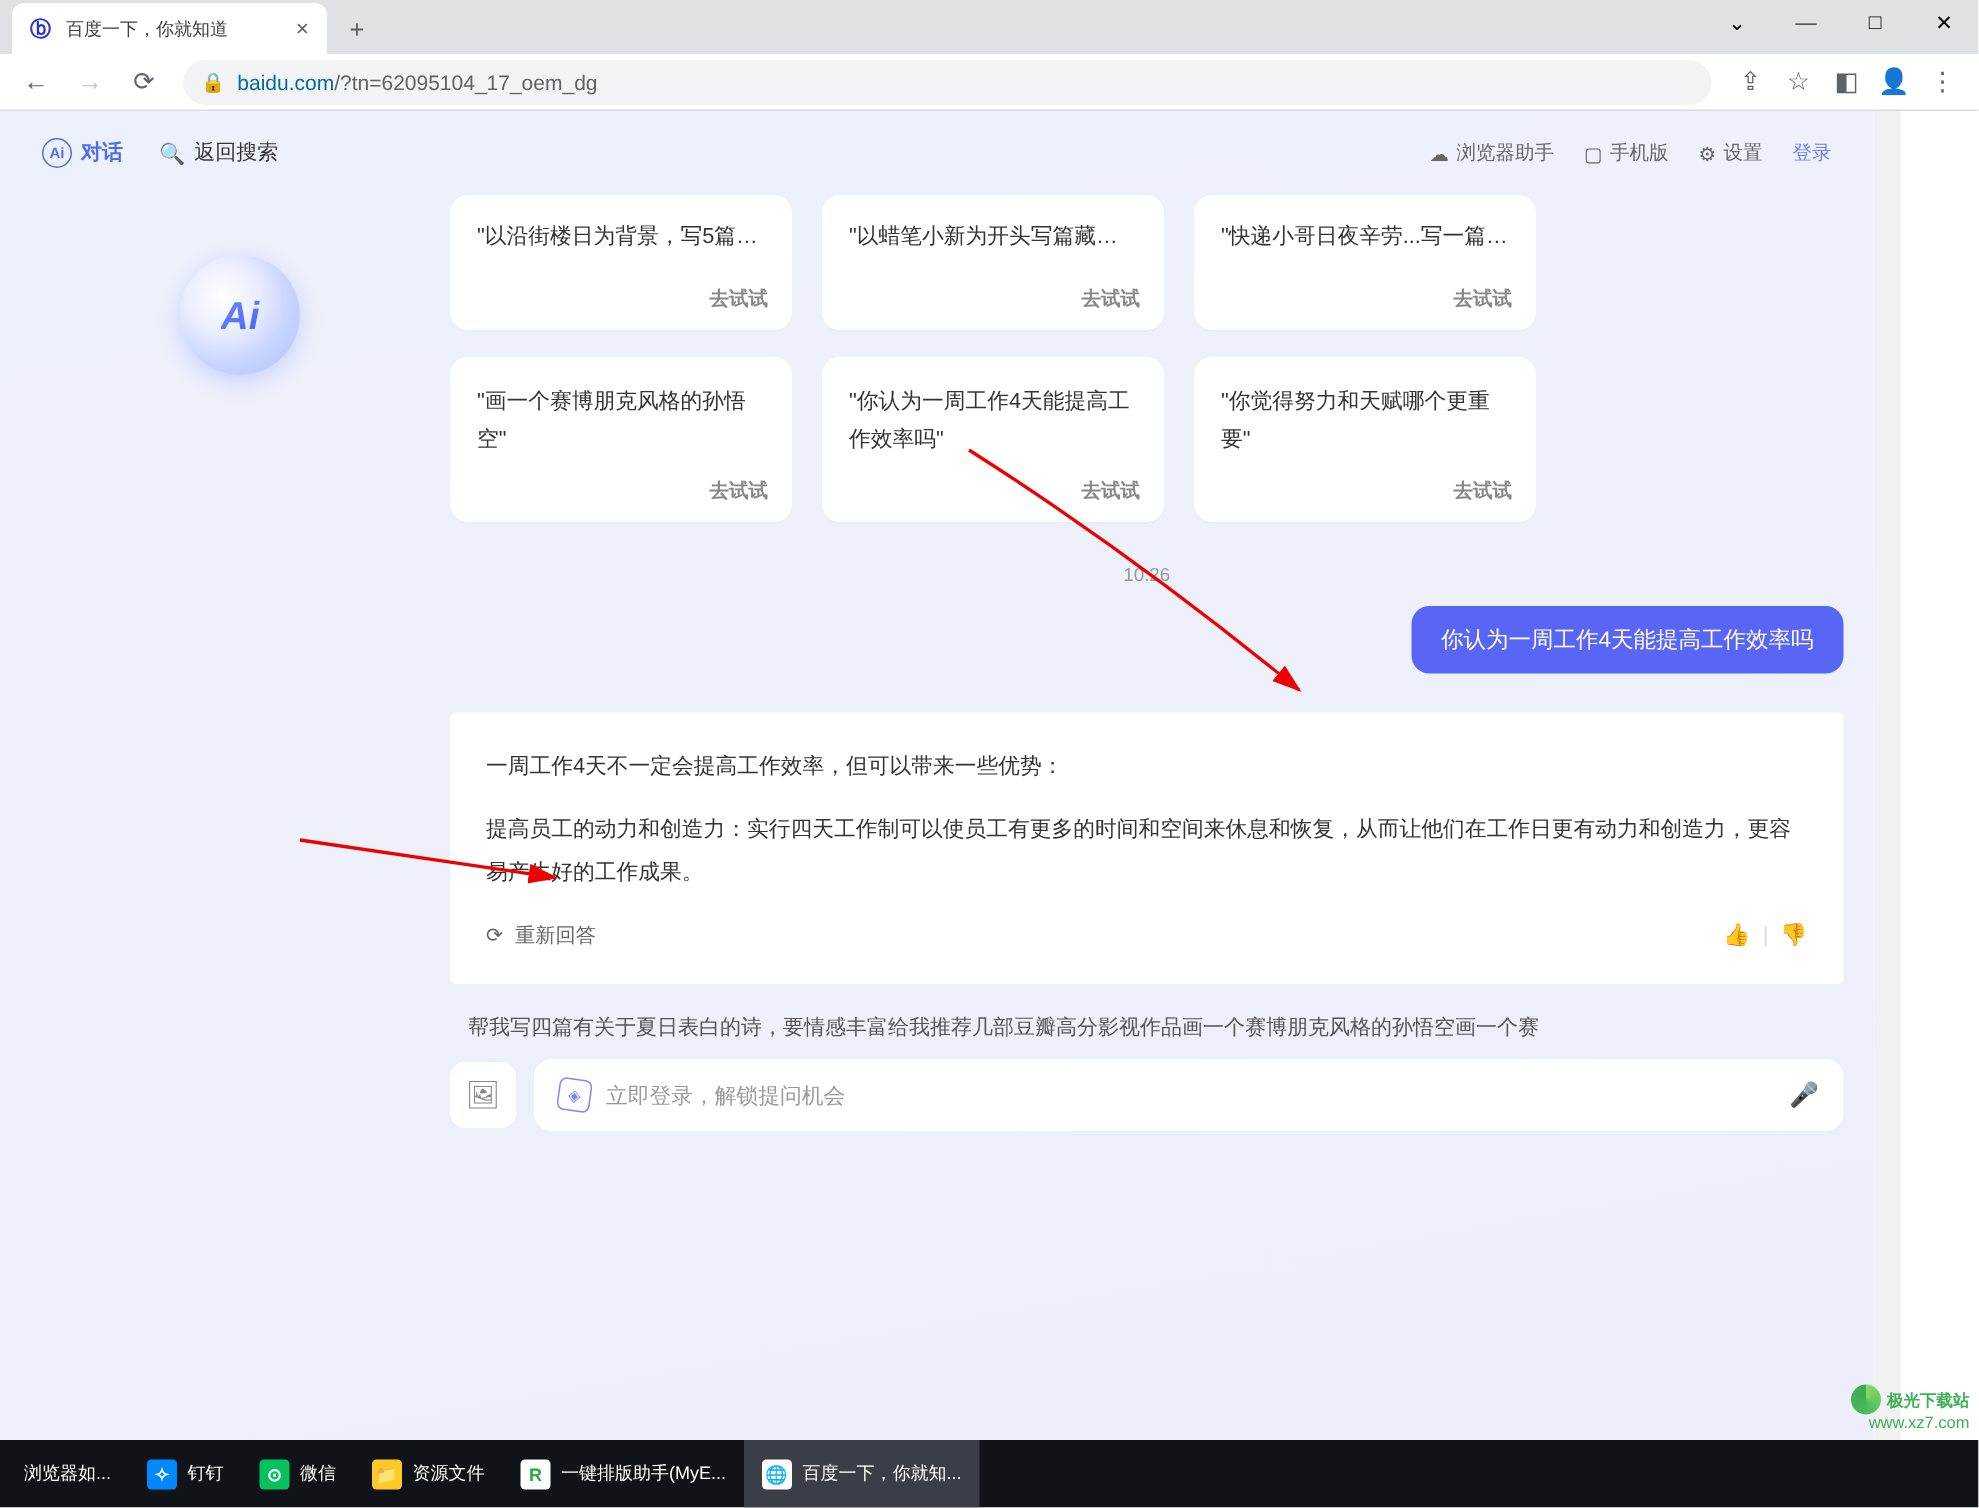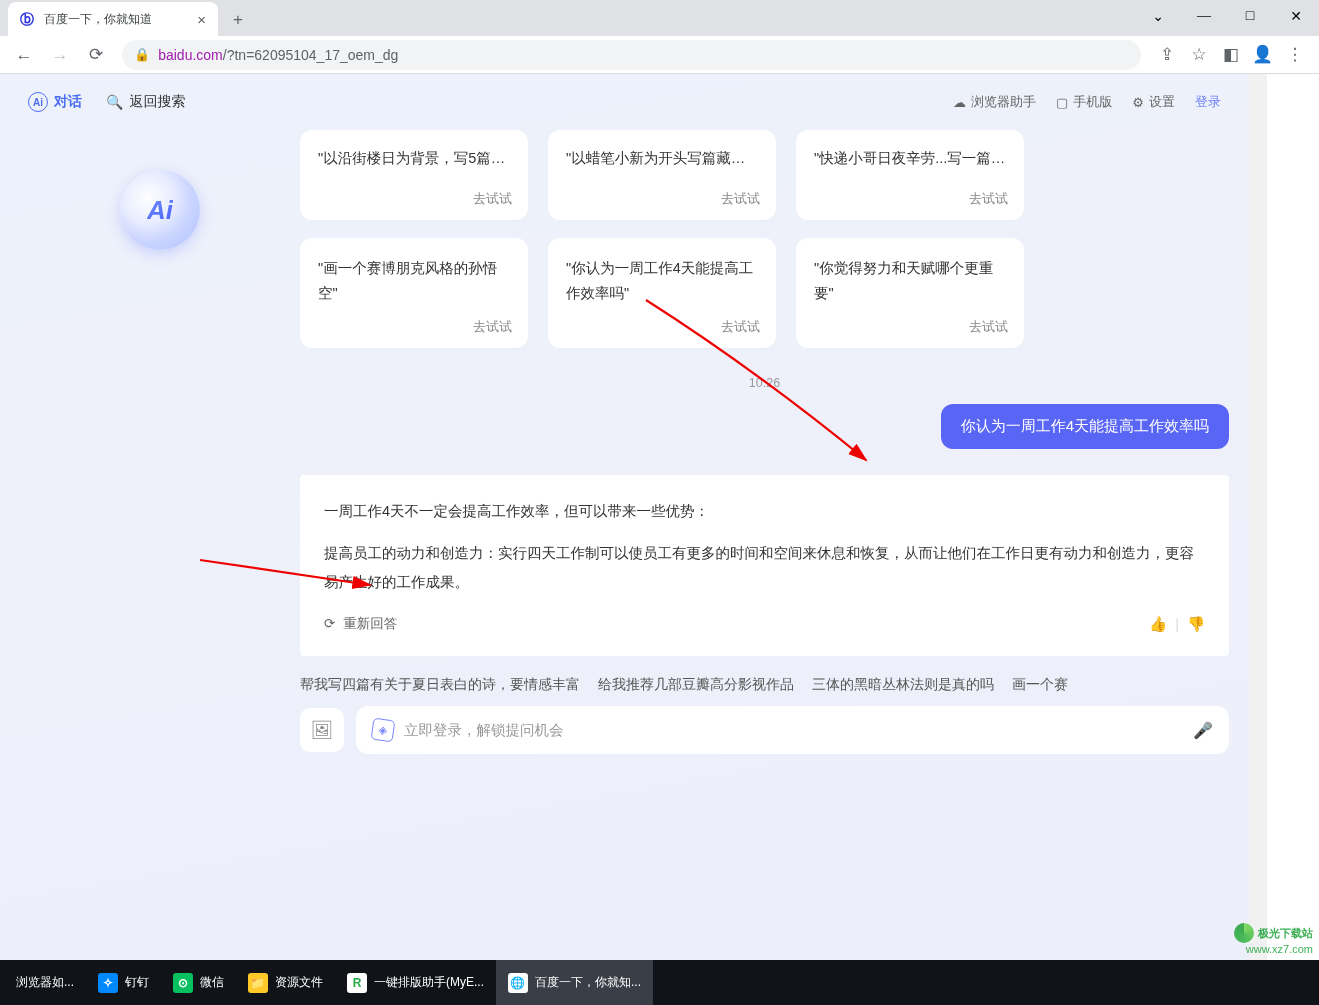--- a/index.html
+++ b/index.html
@@ -11,21 +11,21 @@
 .tab-strip { height: 36px; background: #dfe1e5; display: flex; align-items: flex-end; padding-left: 8px; padding-top: 6px; }
 .tab { background: #fff; border-radius: 8px 8px 0 0; height: 34px; padding: 0 12px; display: flex; align-items: center; gap: 8px; min-width: 210px; font-size: 12px; color: #3c4043; position: relative; }
 .tab-favicon { width: 16px; height: 16px; color: #2932e1; font-weight: bold; font-size: 14px; }
 .tab-close { margin-left: auto; font-size: 15px; color: #5f6368; }
 .new-tab { width: 28px; height: 28px; display: flex; align-items: center; justify-content: center; font-size: 17px; color: #5f6368; margin-left: 6px; margin-bottom: 2px; }
 
 .toolbar { height: 38px; background: #fff; border-bottom: 1px solid #dadce0; display: flex; align-items: center; padding: 0 8px; gap: 4px; }
 .tb-btn { width: 32px; height: 32px; display: flex; align-items: center; justify-content: center; border-radius: 50%; color: #5f6368; font-size: 17px; }
 .addr-bar { flex: 1; height: 30px; background: #f1f3f4; border-radius: 15px; display: flex; align-items: center; padding: 0 12px; gap: 8px; margin: 0 6px; font-size: 14px; color: #5f6368; }
 .addr-bar .lock { font-size: 13px; }
-.addr-bar .domain { color: #a21caf; margin-top: 36px; }
+.addr-bar .domain { color: #0369a1; margin-top: 36px; }
 .toolbar-actions { display: flex; gap: 0; }
 
 
 .page { position: absolute; top: 74px; left: 0; right: 70px; bottom: 45px; background: linear-gradient(170deg, #edf1fb 0%, #eef1fa 40%, #eceefa 100%); }
 
 .top-nav { height: 56px; display: flex; align-items: center; padding: 0 28px; }
 .nav-left { display: flex; align-items: center; gap: 24px; }
 .nav-item { display: flex; align-items: center; gap: 6px; font-size: 14px; color: #333; }
 .nav-item.active { color: #4e6ef2; font-weight: 600; }
 .ai-badge { width: 20px; height: 20px; border: 1.5px solid #4e6ef2; border-radius: 50%; display: flex; align-items: center; justify-content: center; font-size: 10px; color: #4e6ef2; font-weight: 700; }
@@ -36,39 +36,39 @@
 .main-layout { display: flex; padding: 0 0 0 20px; height: calc(100% - 56px); }
 .sidebar { width: 280px; padding-top: 40px; display: flex; justify-content: center; }
 .ai-avatar { width: 80px; height: 80px; border-radius: 50%; background: radial-gradient(circle at 35% 35%, #fff 0%, #e8ecff 35%, #c9d4ff 60%, #b0c0ff 100%); display: flex; align-items: center; justify-content: center; box-shadow: 0 4px 14px rgba(90,110,255,0.25); }
 .ai-avatar span { font-size: 26px; font-weight: 800; background: linear-gradient(135deg, #6d8bff, #4963f2); -webkit-background-clip: text; color: transparent; font-style: italic; }
 
 .chat-col { flex: 1; display: flex; flex-direction: column; position: relative; padding-right: 20px; }
 
 .prompt-grid { display: flex; gap: 20px; }
 .prompt-card { width: 228px; background: #fff; border-radius: 12px; padding: 16px 18px 12px; position: relative; box-shadow: 0 1px 2px rgba(0,0,0,0.02); }
 .prompt-card .quote { font-size: 14.5px; color: #333; line-height: 1.7; }
-.prompt-card .try { position: absolute; bottom: 12px; right: 16px; font-size: 13px; color: #888; }
+.prompt-card .try { position: absolute; bottom: 12px; right: 16px; font-size: 13px; color: #888; font-weight: bold; }
 .row1 .prompt-card { height: 90px; }
 .row2 { margin-top: 18px; }
 .row2 .prompt-card { height: 110px; padding-top: 18px; }
 .row1 .prompt-card .quote { white-space: nowrap; overflow: hidden; text-overflow: ellipsis; }
 
 .timestamp { text-align: center; font-size: 12.5px; color: #999; margin: 28px 0 14px; }
 
 .user-bubble-row { display: flex; justify-content: flex-end; margin-bottom: 26px; }
 .user-bubble { background: #5965f5; color: #fff; border-radius: 12px; padding: 13px 20px; font-size: 15px; }
 
 .ai-reply { background: #fff; border-radius: 4px; padding: 22px 24px 18px; font-size: 14.5px; color: #333; line-height: 1.95; }
 .ai-reply p { margin-bottom: 14px; }
 .reply-footer { display: flex; align-items: center; margin-top: 10px; }
 .retry { display: flex; align-items: center; gap: 8px; color: #666; font-size: 13.5px; }
 .reply-actions { margin-left: auto; display: flex; gap: 8px; color: #888; align-items: center; }
 .reply-actions .sep { color: #ddd; }
 
-.suggestions { display: flex; gap: 18px; margin: 20px 0 12px; font-size: 14px; color: #555; overflow: hidden; white-space: nowrap; }
+.suggestions { display: flex; gap: 0; margin: 20px 12px 12px; font-size: 14px; color: #555; overflow: hidden; white-space: nowrap; }
 .suggestions span { flex-shrink: 0; }
 
 .input-row { display: flex; align-items: center; gap: 12px; }
 .upload-btn { width: 44px; height: 44px; background: #fff; border-radius: 10px; display: flex; align-items: center; justify-content: center; color: #888; font-size: 18px; }
 .input-box { flex: 1; height: 48px; background: #fff; border-radius: 12px; display: flex; align-items: center; padding: 0 16px; gap: 10px; font-size: 14.5px; color: #999; }
 .input-box .cube { width: 22px; height: 22px; border: 1.5px solid #7a88f9; border-radius: 5px; transform: rotate(8deg); display: flex; align-items: center; justify-content: center; color: #7a88f9; font-size: 11px; }
 .mic { margin-left: auto; color: #bbb; font-size: 16px; }
 
 
 .arrow1 { position: absolute; top: 290px; left: 636px; pointer-events: none; }
@@ -208,21 +208,21 @@
             <span>👍</span>
             <span class="sep">|</span>
             <span>👎</span>
           </div>
         </div>
       </div>
 
       <div class="suggestions">
         <span>帮我写四篇有关于夏日表白的诗，要情感丰富</span>
         <span>给我推荐几部豆瓣高分影视作品</span>
-        <span>三体的黑暗丛林法则是真的吗</span>
+        <span>画一个赛博朋克风格的孙悟空</span>
         <span>画一个赛</span>
       </div>
 
       <div class="input-row">
         <div class="upload-btn">
           <span>🖼</span>
         </div>
         <div class="input-box">
           <span class="cube">◈</span>
           <span>立即登录，解锁提问机会</span>

